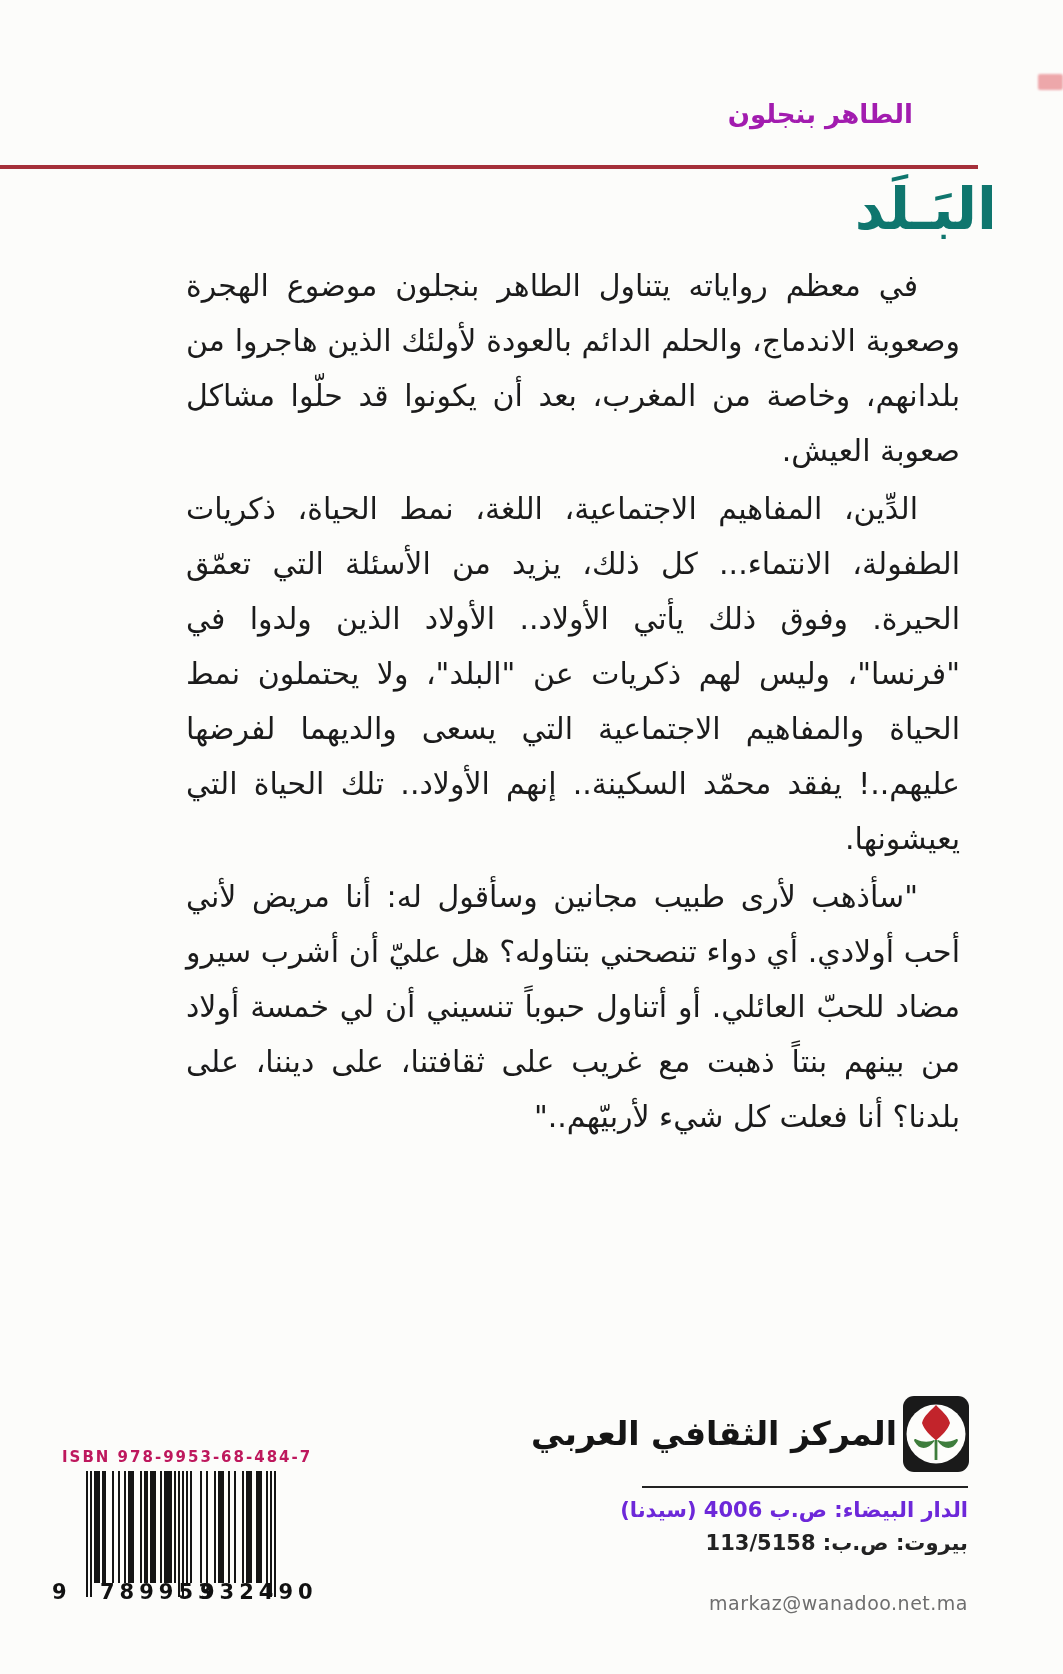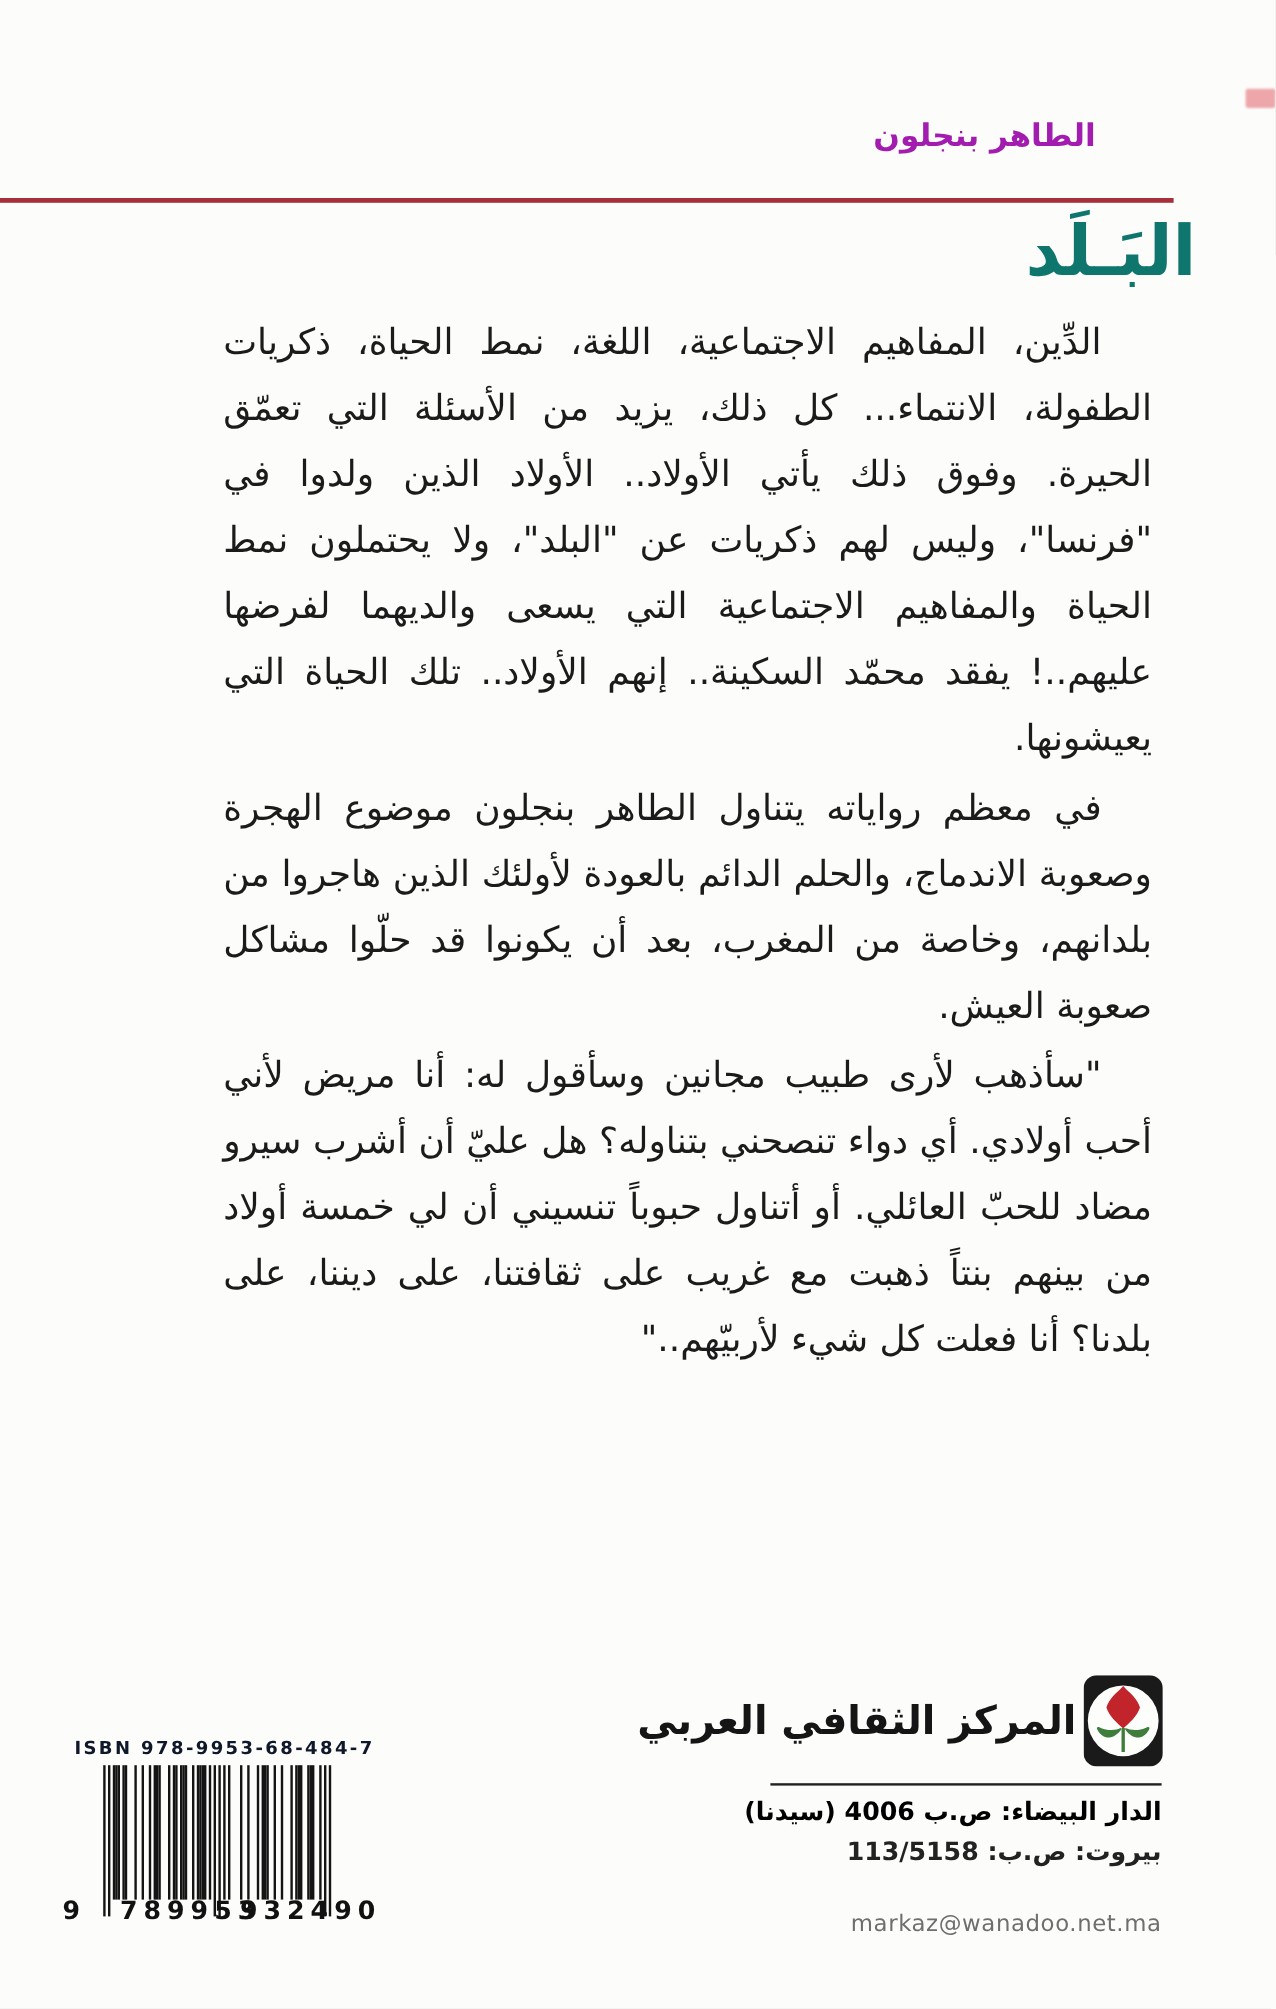--- a/index.html
+++ b/index.html
@@ -32,21 +32,21 @@
     font-size:30px;line-height:55px;color:#1b1b1b;
   }
   .body-text p{margin:0 0 3px 0;text-indent:42px;}
   .smudge{
     position:absolute;top:74px;left:1038px;width:25px;height:16px;
     background:#e2626a;opacity:.55;border-radius:2px;filter:blur(1px);
   }
   
   .isbn-block{position:absolute;left:62px;top:1448px;width:244px;}
   .isbn-label{
-    text-align:center;font-size:15px;font-weight:bold;color:#0f172a;
+    text-align:center;font-size:15px;font-weight:bold;color:#be185d;
     letter-spacing:2px;font-family:"DejaVu Sans",sans-serif;white-space:nowrap;
   }
   .barcode{position:relative;margin:5px 0 0 24px;width:190px;height:150px;}
   .barcode .bar{position:absolute;top:0;background:#141414;width:2px;height:112px;}
   .barcode .bar.tall{height:126px;}
   .bc-digits{
     position:absolute;top:1580px;left:52px;width:254px;height:24px;
     font-size:21px;font-weight:bold;color:#111;
     font-family:"DejaVu Sans",sans-serif;
   }
@@ -56,41 +56,41 @@
   .bc-d2{left:148px;}
   
   .logo{position:absolute;left:903px;top:1396px;width:66px;height:76px;}
   .publisher-name{
     position:absolute;top:1414px;right:166px;
     font-size:33px;font-weight:bold;color:#151515;direction:rtl;
     letter-spacing:-1px;white-space:nowrap;
   }
   .pub-rule{position:absolute;left:642px;top:1486px;width:326px;height:2px;background:#222;}
   .addr{position:absolute;right:95px;direction:rtl;white-space:nowrap;text-align:right;}
-  .addr-1{top:1498px;font-size:21px;font-weight:bold;color:#000000;}
+  .addr-1{top:1498px;font-size:21px;font-weight:bold;color:#6d28d9;}
   .addr-2{top:1531px;font-size:21px;font-weight:bold;color:#222;}
   .addr-3{top:1558px;font-size:27px;color:#6e6e6e;direction:ltr;letter-spacing:1px;}
   .addr-4{top:1592px;font-size:19px;color:#6e6e6e;direction:ltr;letter-spacing:0.5px;}
 </style>
 </head>
 <body>
 
 <div class="page">
 
   <div class="author">الطاهر بنجلون</div>
 
   <div class="red-rule"></div>
 
   <div class="book-title">البَـلَد</div>
 
   <div class="smudge"></div>
 
   <div class="body-text">
+    <p>في معظم رواياته يتناول الطاهر بنجلون موضوع الهجرة وصعوبة الاندماج، والحلم الدائم بالعودة لأولئك الذين هاجروا من بلدانهم، وخاصة من المغرب، بعد أن يكونوا قد حلّوا مشاكل صعوبة العيش.</p>
     <p>الدِّين، المفاهيم الاجتماعية، اللغة، نمط الحياة، ذكريات الطفولة، الانتماء... كل ذلك، يزيد من الأسئلة التي تعمّق الحيرة. وفوق ذلك يأتي الأولاد.. الأولاد الذين ولدوا في "فرنسا"، وليس لهم ذكريات عن "البلد"، ولا يحتملون نمط الحياة والمفاهيم الاجتماعية التي يسعى والديهما لفرضها عليهم..! يفقد محمّد السكينة.. إنهم الأولاد.. تلك الحياة التي يعيشونها.</p>
-    <p>في معظم رواياته يتناول الطاهر بنجلون موضوع الهجرة وصعوبة الاندماج، والحلم الدائم بالعودة لأولئك الذين هاجروا من بلدانهم، وخاصة من المغرب، بعد أن يكونوا قد حلّوا مشاكل صعوبة العيش.</p>
     <p>"سأذهب لأرى طبيب مجانين وسأقول له: أنا مريض لأني أحب أولادي. أي دواء تنصحني بتناوله؟ هل عليّ أن أشرب سيرو مضاد للحبّ العائلي. أو أتناول حبوباً تنسيني أن لي خمسة أولاد من بينهم بنتاً ذهبت مع غريب على ثقافتنا، على ديننا، على بلدنا؟ أنا فعلت كل شيء لأربيّهم.."</p>
   </div>
 
   <div class="isbn-block">
     <div class="isbn-label">ISBN 978-9953-68-484-7</div>
     <div class="barcode" id="barcode">
         <div class="bar tall" style="left: 0px;"></div>
         <div class="bar tall" style="left: 4px;"></div>
         <div class="bar" style="left: 8px;"></div>
         <div class="bar" style="left: 10px;"></div>

